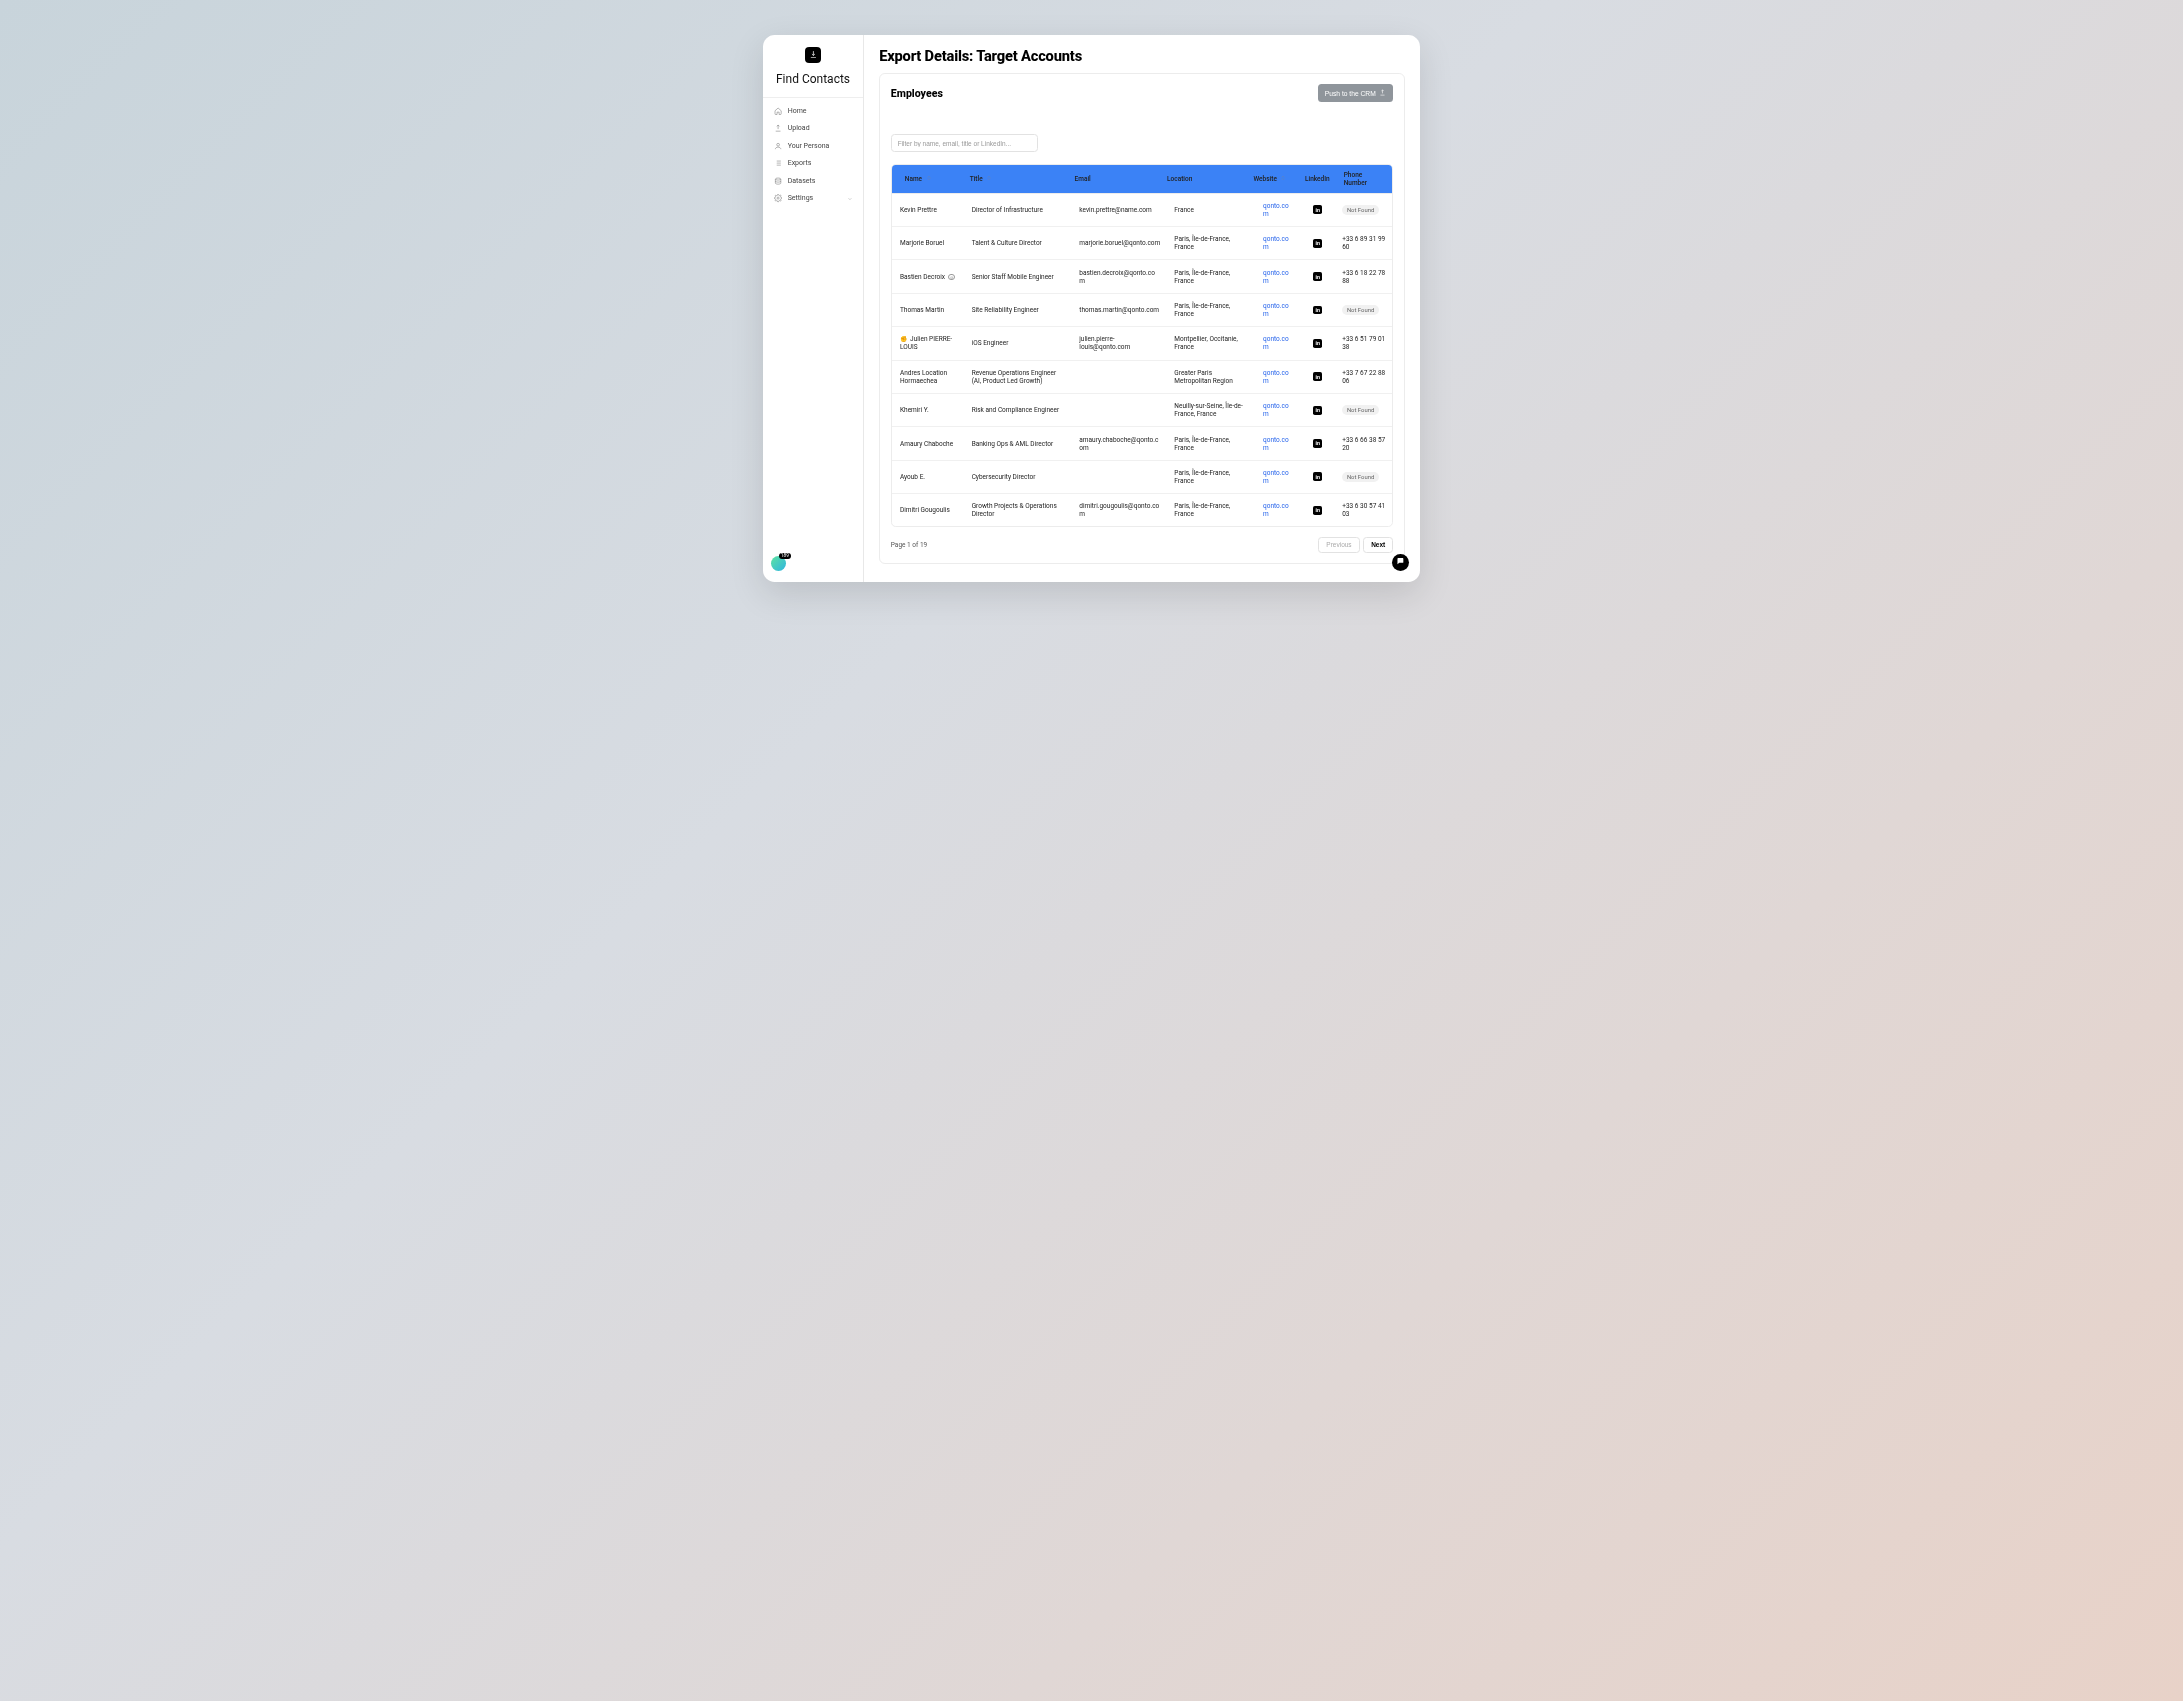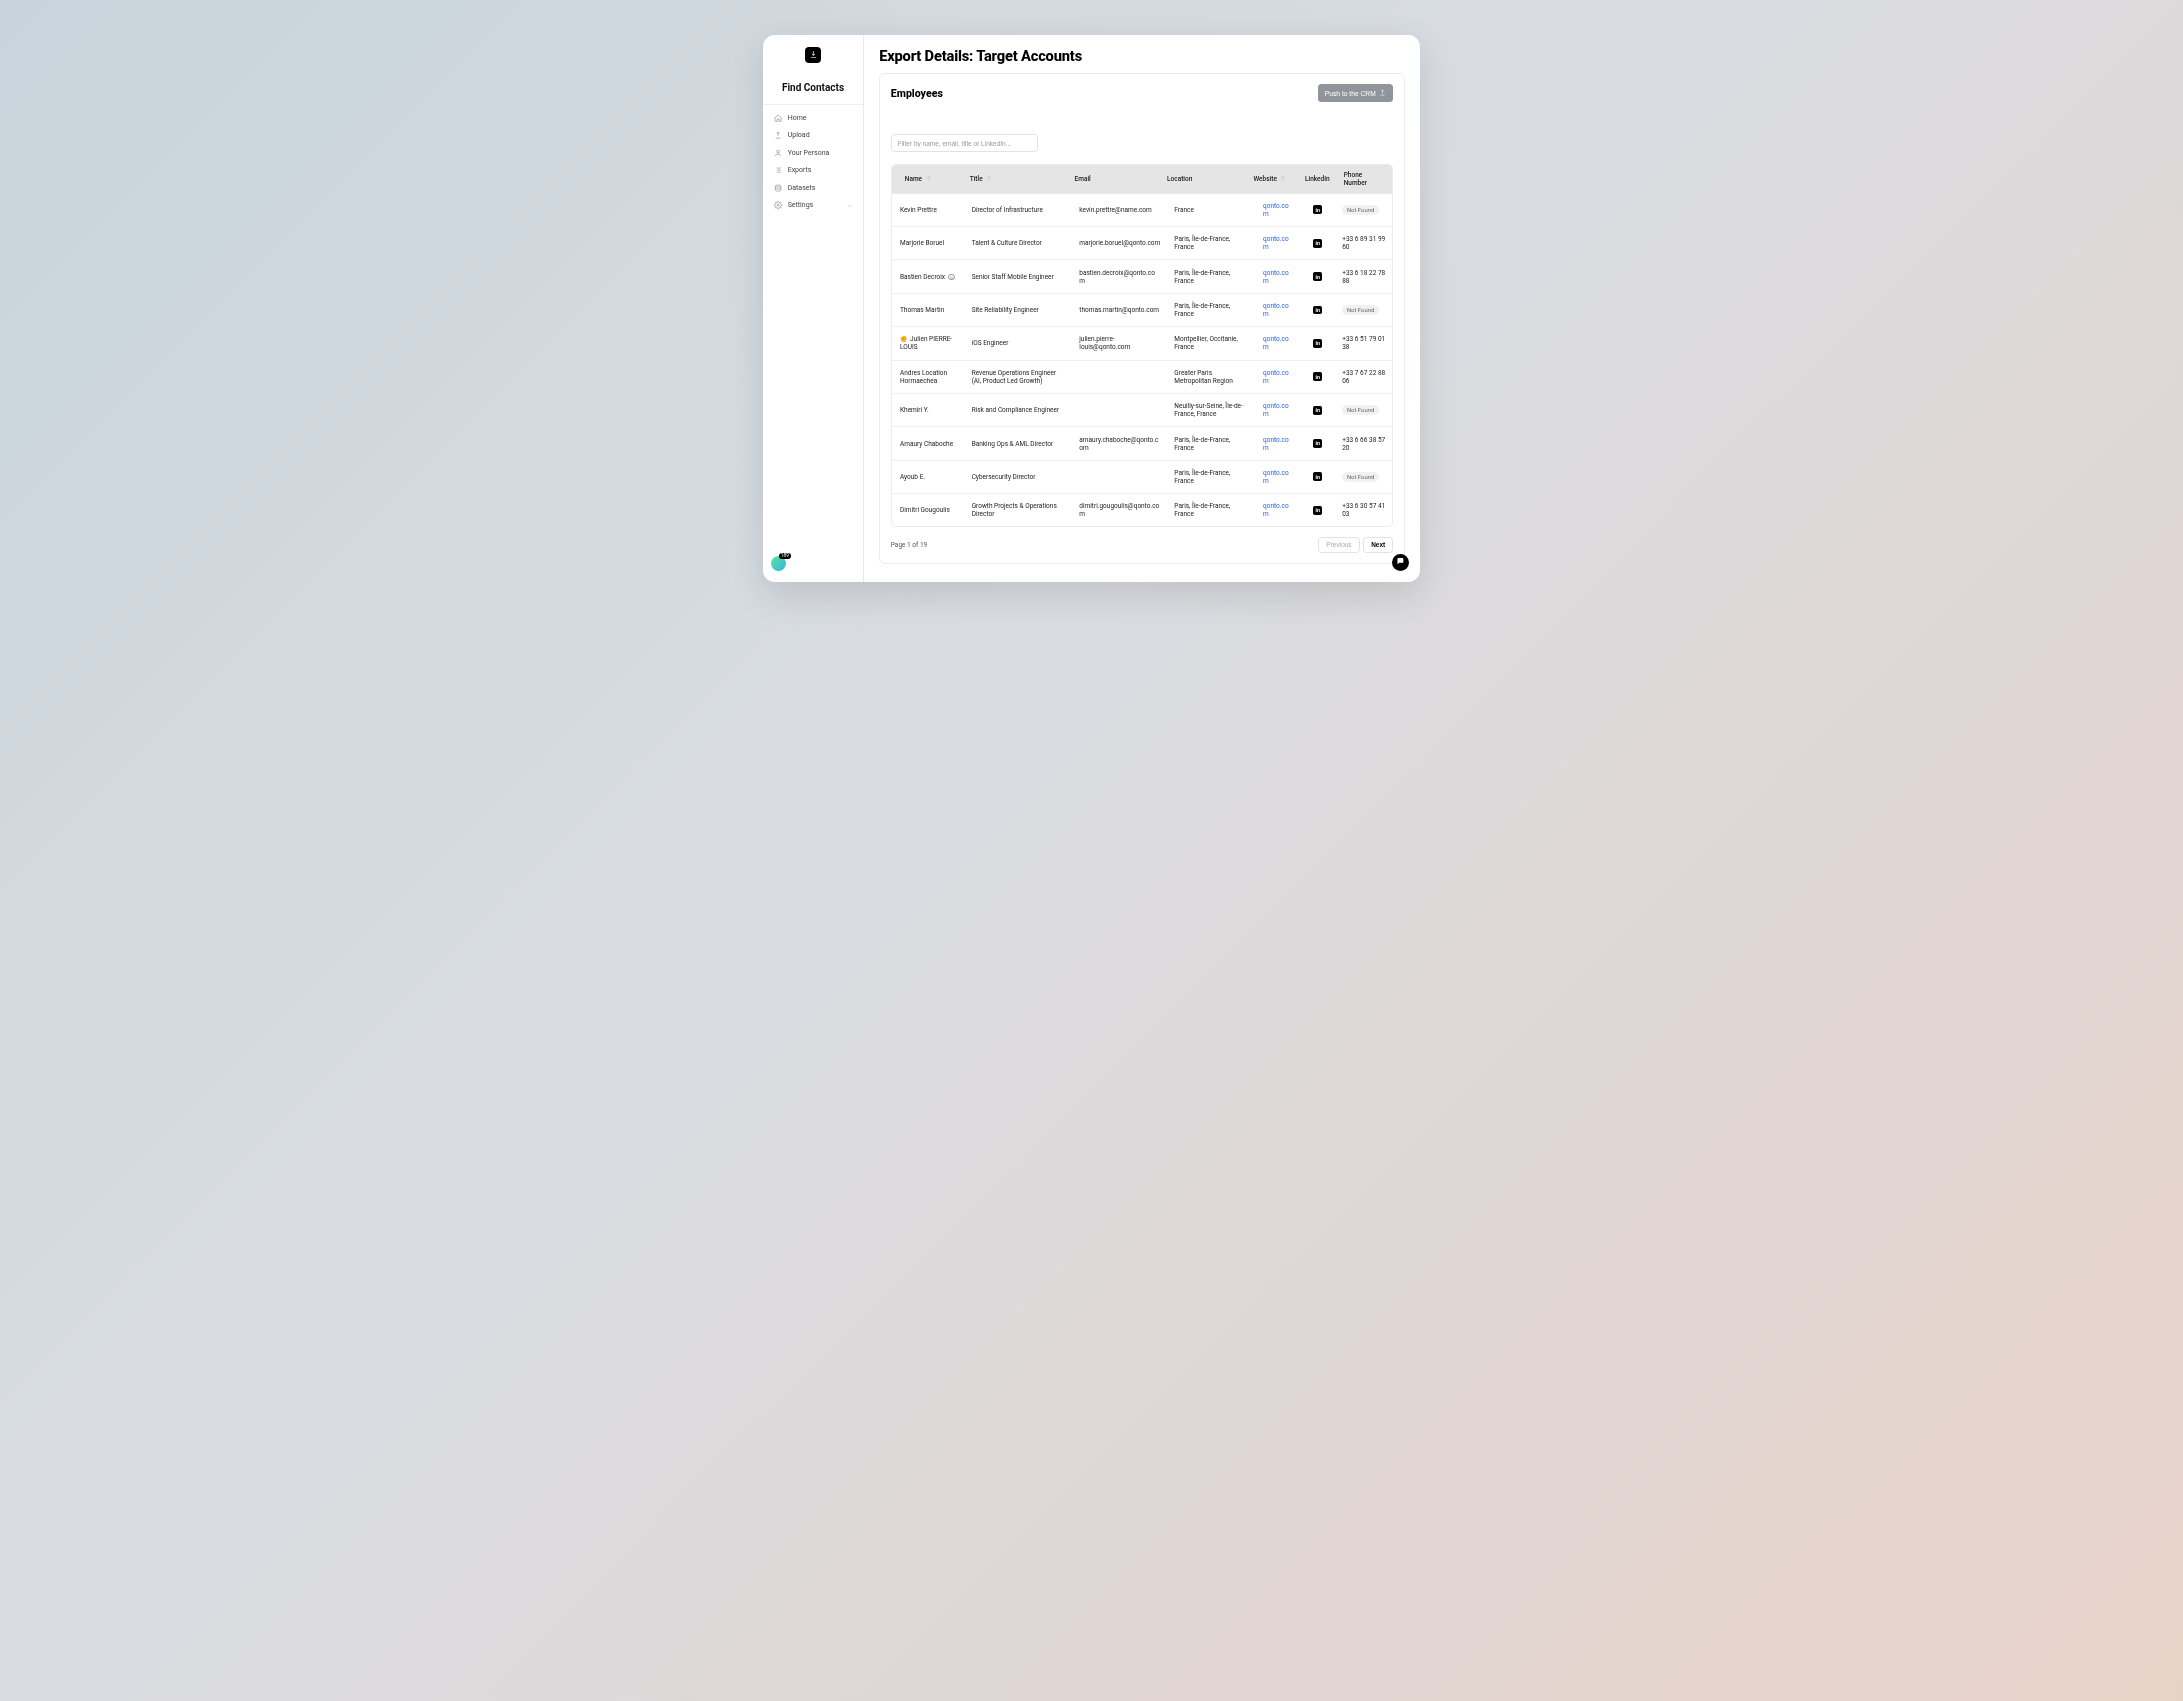--- a/index.html
+++ b/index.html
@@ -39,23 +39,23 @@
   width: 16.4px;
   height: 16.4px;
   background: #000;
   border-radius: 4.1px;
   display: flex;
   align-items: center;
   justify-content: center;
 }
 .logo svg { width: 8.8px; height: 8.8px; stroke: #fff; fill: none; stroke-width: 2; }
 .brand {
-  font-size: 10px;
-  font-weight: 700;
-  margin-top: 19px;
+  font-size: 12px;
+  font-weight: 400;
+  margin-top: 9px;
   color: #111;
 }
 .nav-divider {
   height: 0.6px;
   background: #eee;
   margin: 2.3px 0 4.7px;
 }
 .nav-list {
   list-style: none;
   padding: 0 5.9px;
@@ -143,21 +143,21 @@
   border: 0.6px solid #ececec;
   border-radius: 4.7px;
   overflow: hidden;
 }
 .thead, .trow {
   display: grid;
   grid-template-columns: 1.15fr 1.7fr 1.5fr 1.4fr 0.7fr 0.55fr 0.9fr;
   align-items: center;
 }
 .thead {
-  background: #e5e5e5;
+  background: #3b82f6;
   border-bottom: 0.6px solid #ececec;
 }
 .th {
   font-size: 6.5px;
   font-weight: 500;
   color: #222;
   padding: 5.9px 7px;
   display: flex;
   align-items: center;
   gap: 3.5px;

